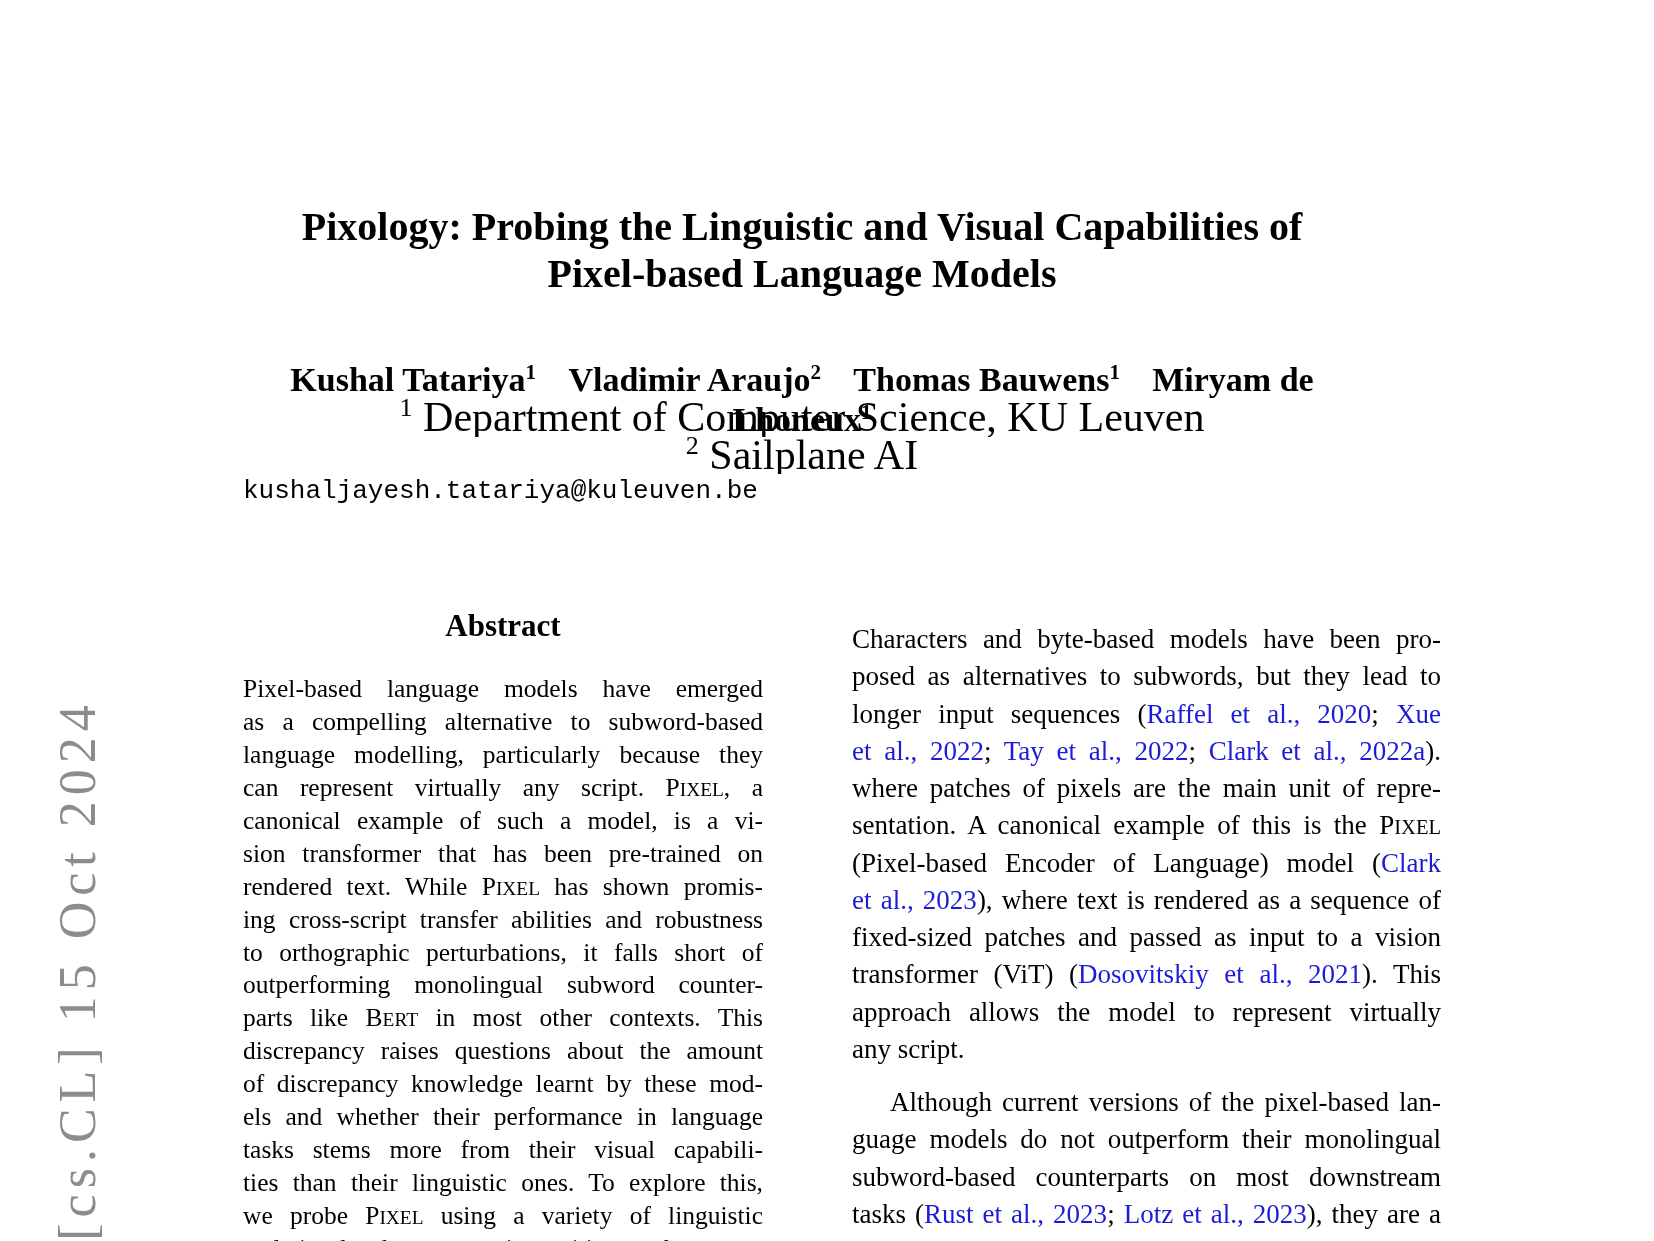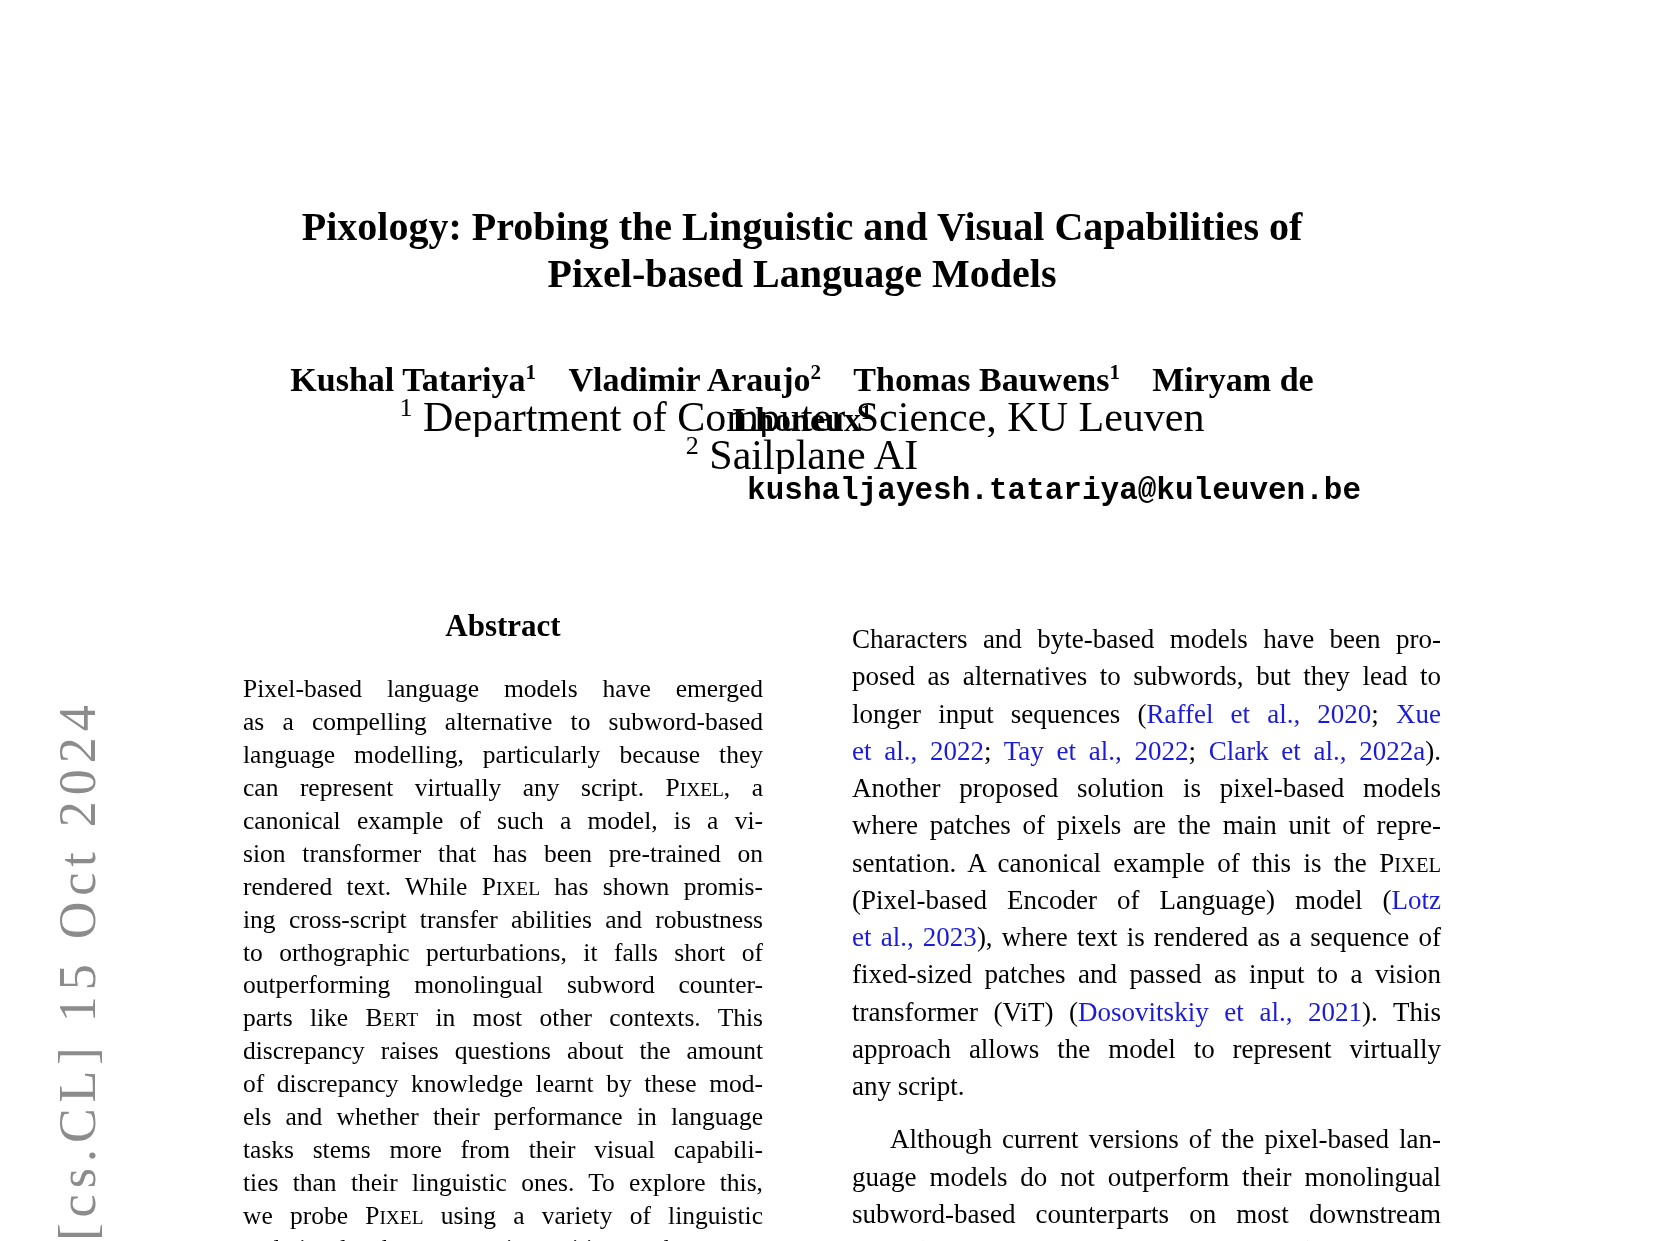--- a/index.html
+++ b/index.html
@@ -35,23 +35,22 @@
     text-align:center;
   }
   .affils{
     position:absolute;left:243px;top:399px;width:1118px;
     font-size:42px;line-height:37.5px;
   }
   .affils .jline{text-align:center;text-align-last:center;}
   .email{
     position:absolute;left:243px;top:474px;width:1118px;
     font-family:"Liberation Mono", monospace;
-    font-size:31px;line-height:34px;
-    text-align:right;
-    font-weight:bold;
+    font-size:26px;line-height:34px;
+    text-align:left;
   }
   
   .abs-head{
     position:absolute;left:243px;top:608px;width:520px;
     font-size:31px;font-weight:700;text-align:center;
   }
   .abs-body{
     position:absolute;left:243px;top:673px;width:520px;
     font-size:25.5px;line-height:32.95px;
   }
@@ -118,24 +117,23 @@
       <div class="jline">ties than their linguistic ones. To explore this,</div>
       <div class="jline">we probe <span class="sc">P<span class="scr">IXEL</span></span> using a variety of linguistic</div>
       <div class="jline pend">and visual tasks to assess its position on the</div>
     </div>
 
   <div class="intro-body">
       <div class="jline">Characters and byte-based models have been pro-</div>
       <div class="jline">posed as alternatives to subwords, but they lead to</div>
       <div class="jline">longer input sequences (<span class="ref">Raffel et al., 2020</span>; <span class="ref">Xue</span></div>
       <div class="jline"><span class="ref">et al., 2022</span>; <span class="ref">Tay et al., 2022</span>; <span class="ref">Clark et al., 2022a</span>).</div>
-      <div class="jline">Another proposed solution is pixel-based models</div>
       <div class="jline">where patches of pixels are the main unit of repre-</div>
       <div class="jline">sentation. A canonical example of this is the <span class="sc">P<span class="scr">IXEL</span></span></div>
-      <div class="jline">(Pixel-based Encoder of Language) model (<span class="ref">Lotz</span></div>
+      <div class="jline">(Pixel-based Encoder of Language) model (<span class="ref">Clark</span></div>
       <div class="jline"><span class="ref">et al., 2023</span>), where text is rendered as a sequence of</div>
       <div class="jline">fixed-sized patches and passed as input to a vision</div>
       <div class="jline">transformer (ViT) (<span class="ref">Dosovitskiy et al., 2021</span>). This</div>
       <div class="jline">approach allows the model to represent virtually</div>
       <div class="jline pend">any script.</div>
       <div class="jline pind">Although current versions of the pixel-based lan-</div>
       <div class="jline">guage models do not outperform their monolingual</div>
       <div class="jline">subword-based counterparts on most downstream</div>
       <div class="jline">tasks (<span class="ref">Rust et al., 2023</span>; <span class="ref">Lotz et al., 2023</span>), they are a</div>
     </div>

